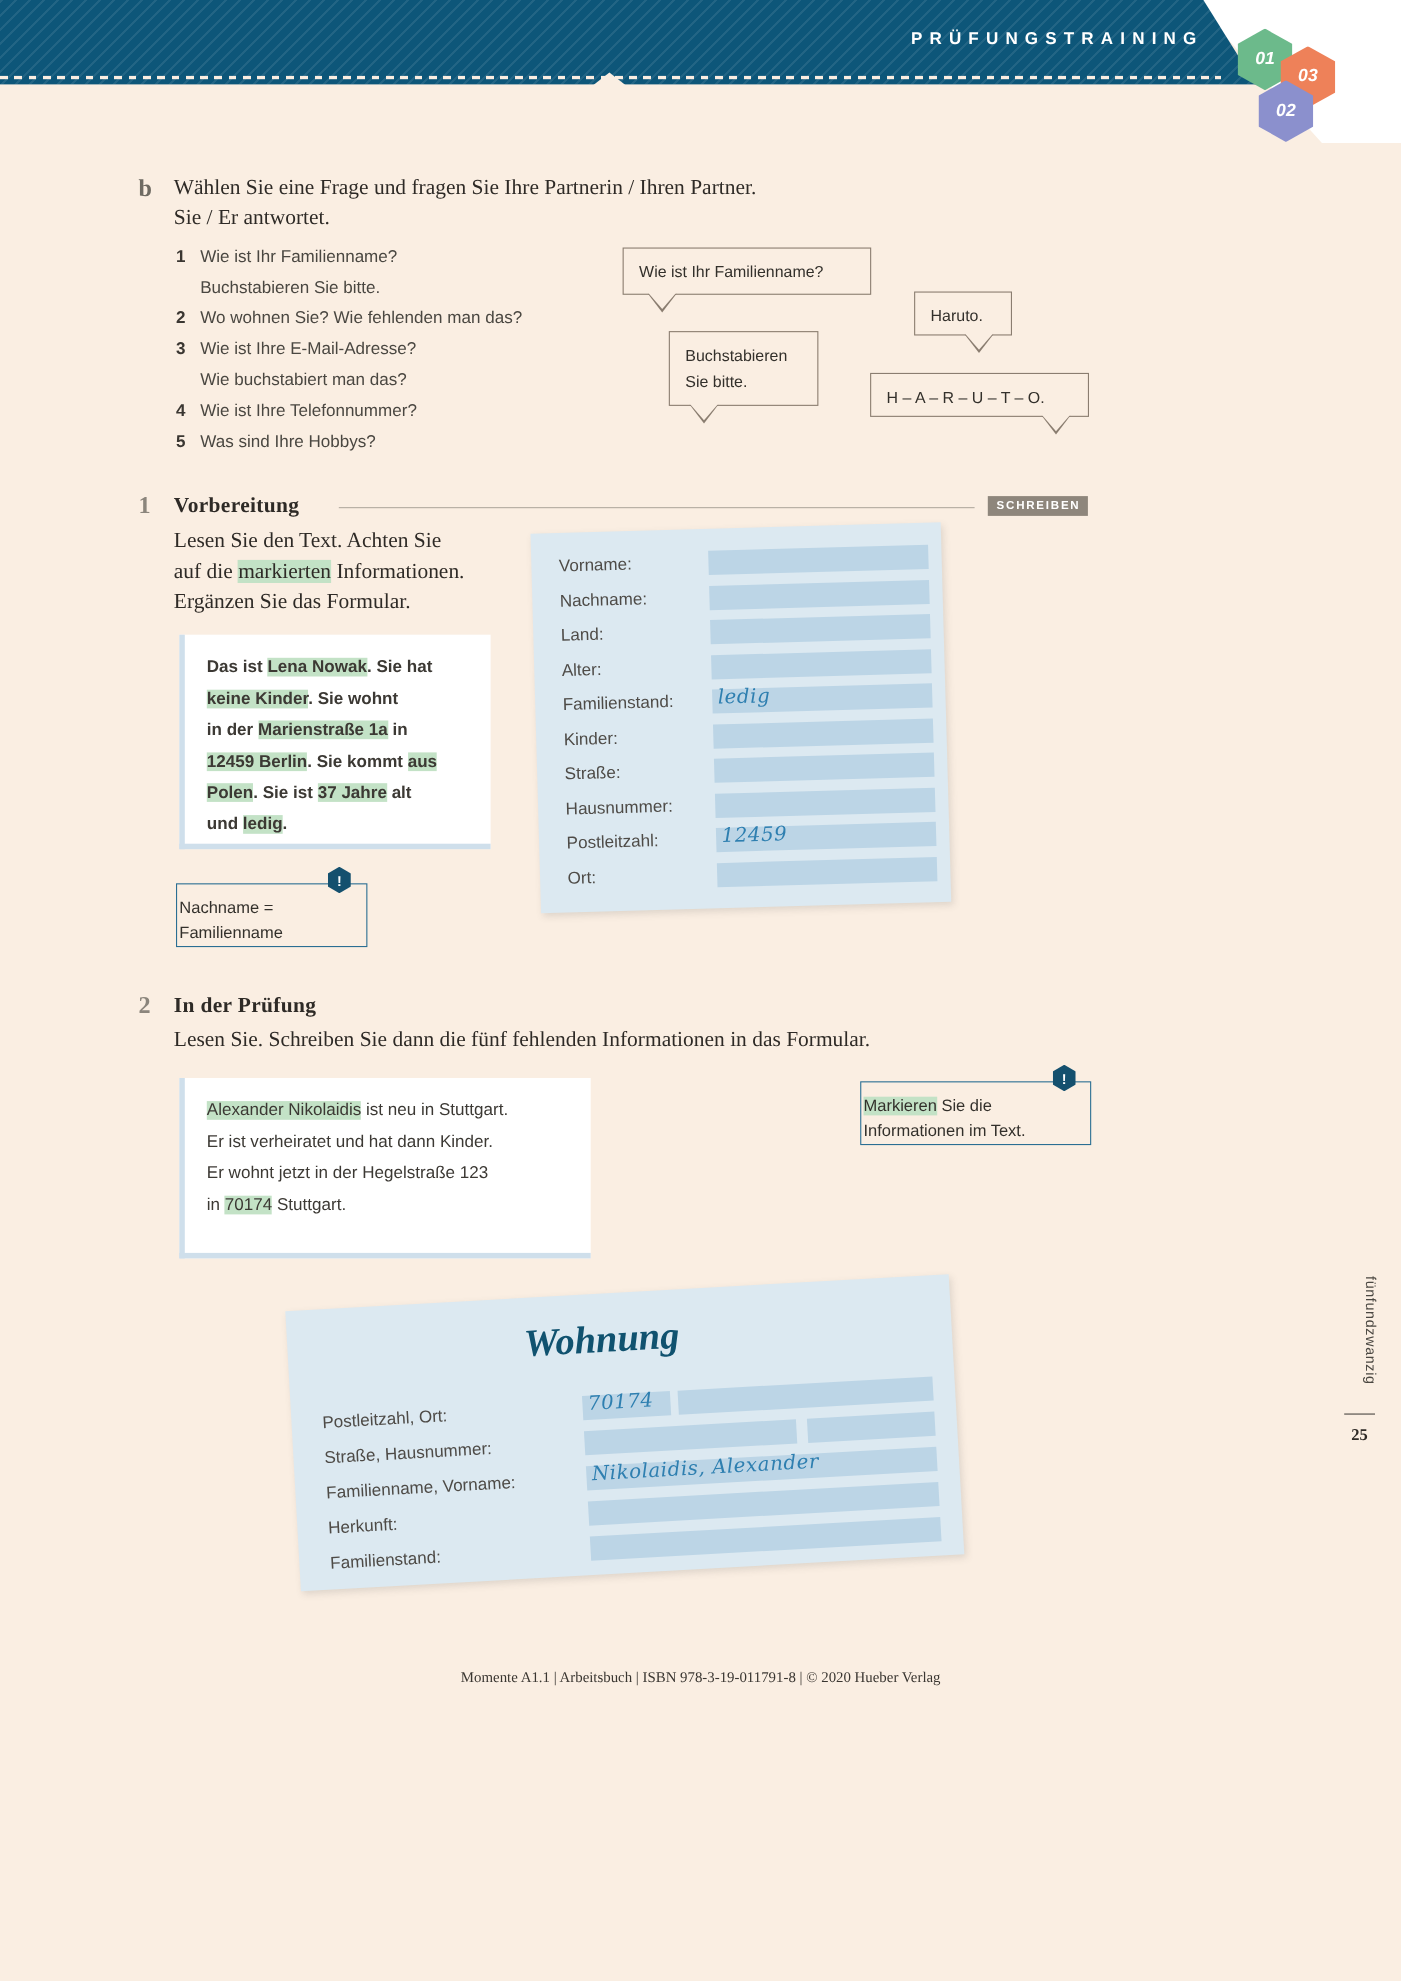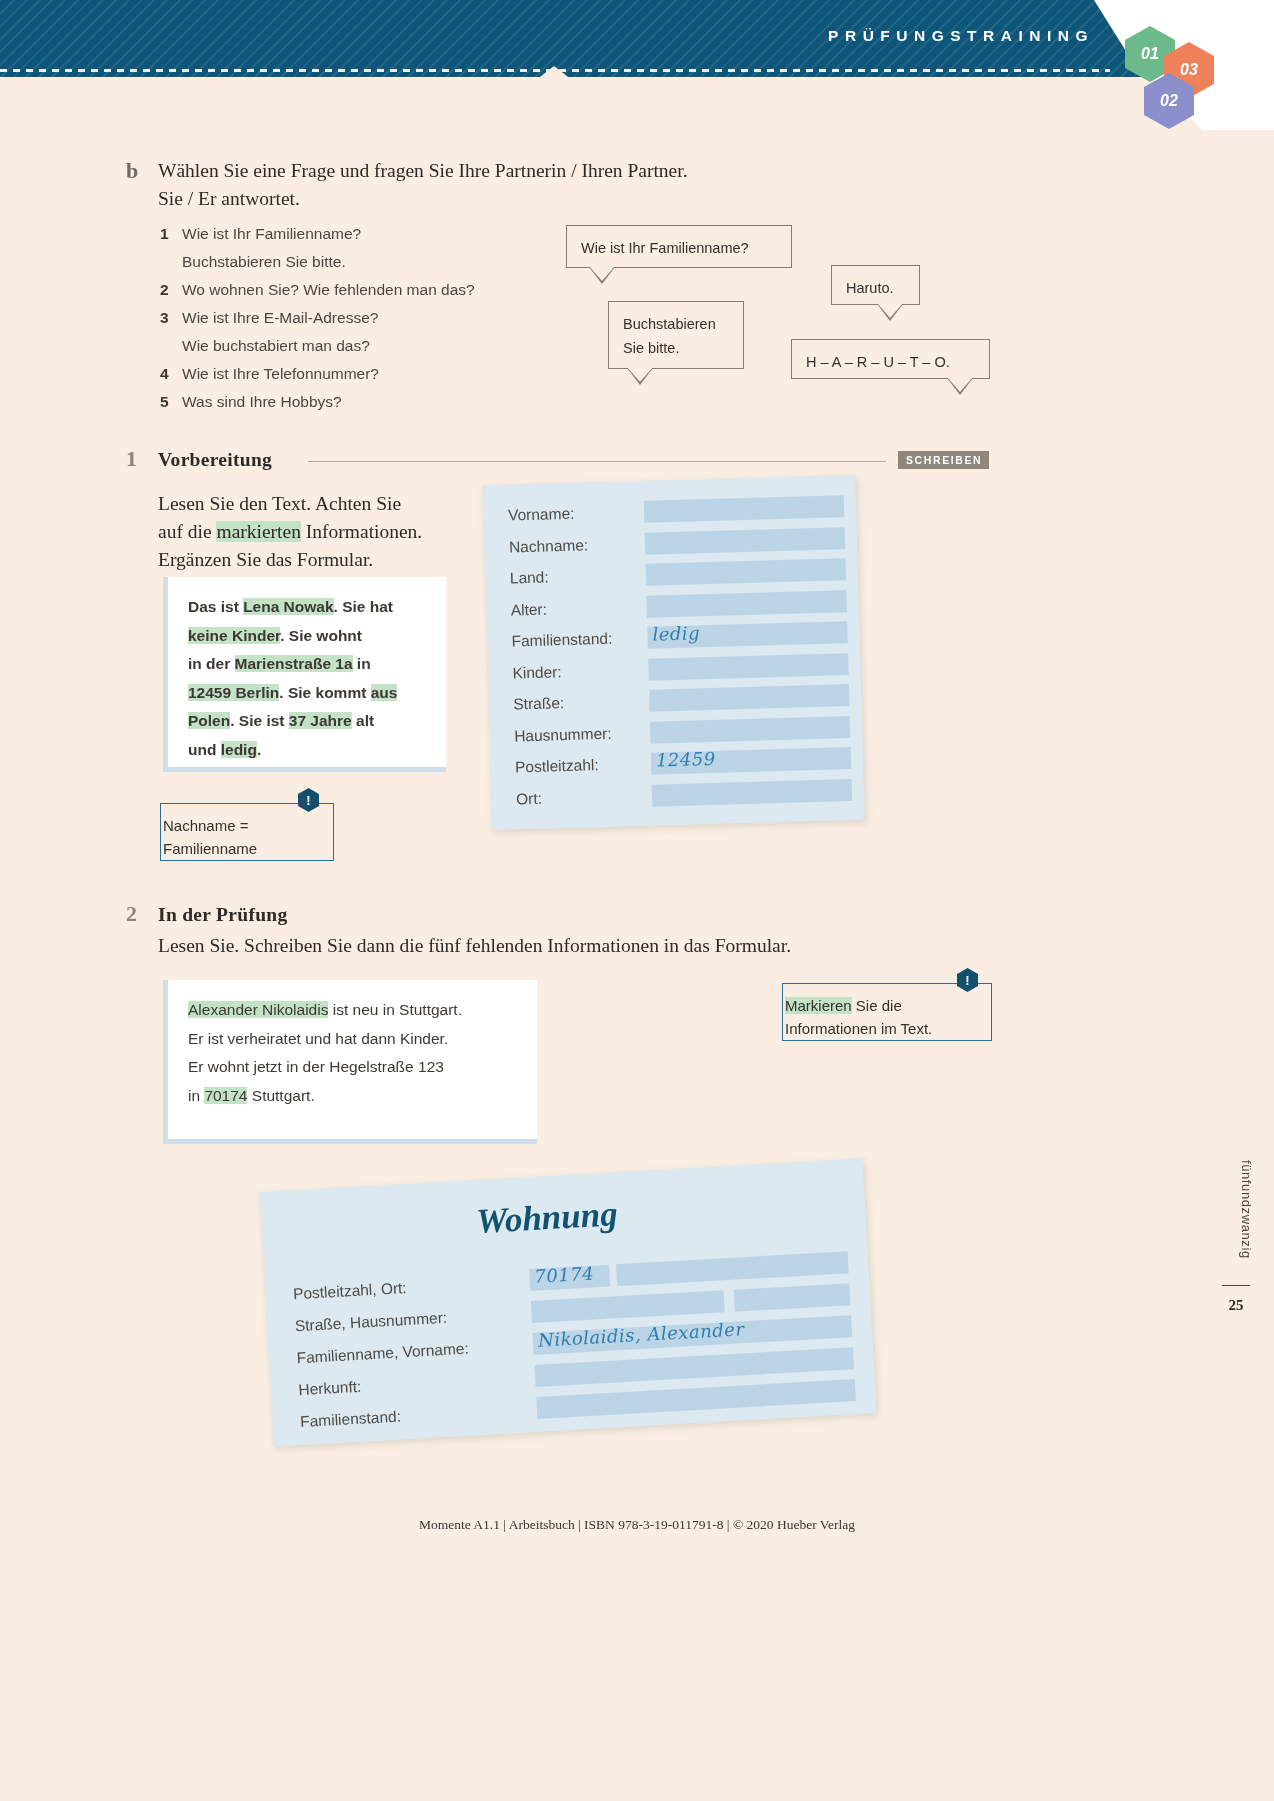--- a/index.html
+++ b/index.html
@@ -232,21 +232,21 @@
     <span>H – A – R – U – T – O.</span>
     <span class="tail" style="right:16px;"></span>
     <span class="tail-in" style="right:16px;"></span>
   </div>
 
   <div class="ex-num" style="left:126px; top:446px;">1</div>
   <div class="sec-title" style="left:158px; top:449px;">Vorbereitung</div>
   <div class="sec-rule" style="left:308px; top:461px; width:578px;"></div>
   <div class="tag-skill" style="left:898px; top:451px;">SCHREIBEN</div>
 
-  <div class="instr" style="left:158px; top:478px; width:330px;margin-top:12px;">
+  <div class="instr" style="left:158px; top:478px; width:330px;">
     <div>Lesen Sie den Text. Achten Sie</div>
     <div>
       <span>auf die </span><span class="hl-serif">markierten</span><span> Informationen.</span>
     </div>
     <div>Ergänzen Sie das Formular.</div>
   </div>
 
   <div class="textcard" id="s1-card" style="left:163px; top:577px; width:283px; height:195px;font-weight:bold;">
       <div><span>Das ist </span><span class="hl">Lena Nowak</span><span>. Sie hat</span></div>
       <div><span class="hl">keine Kinder</span><span>. Sie wohnt</span></div>

